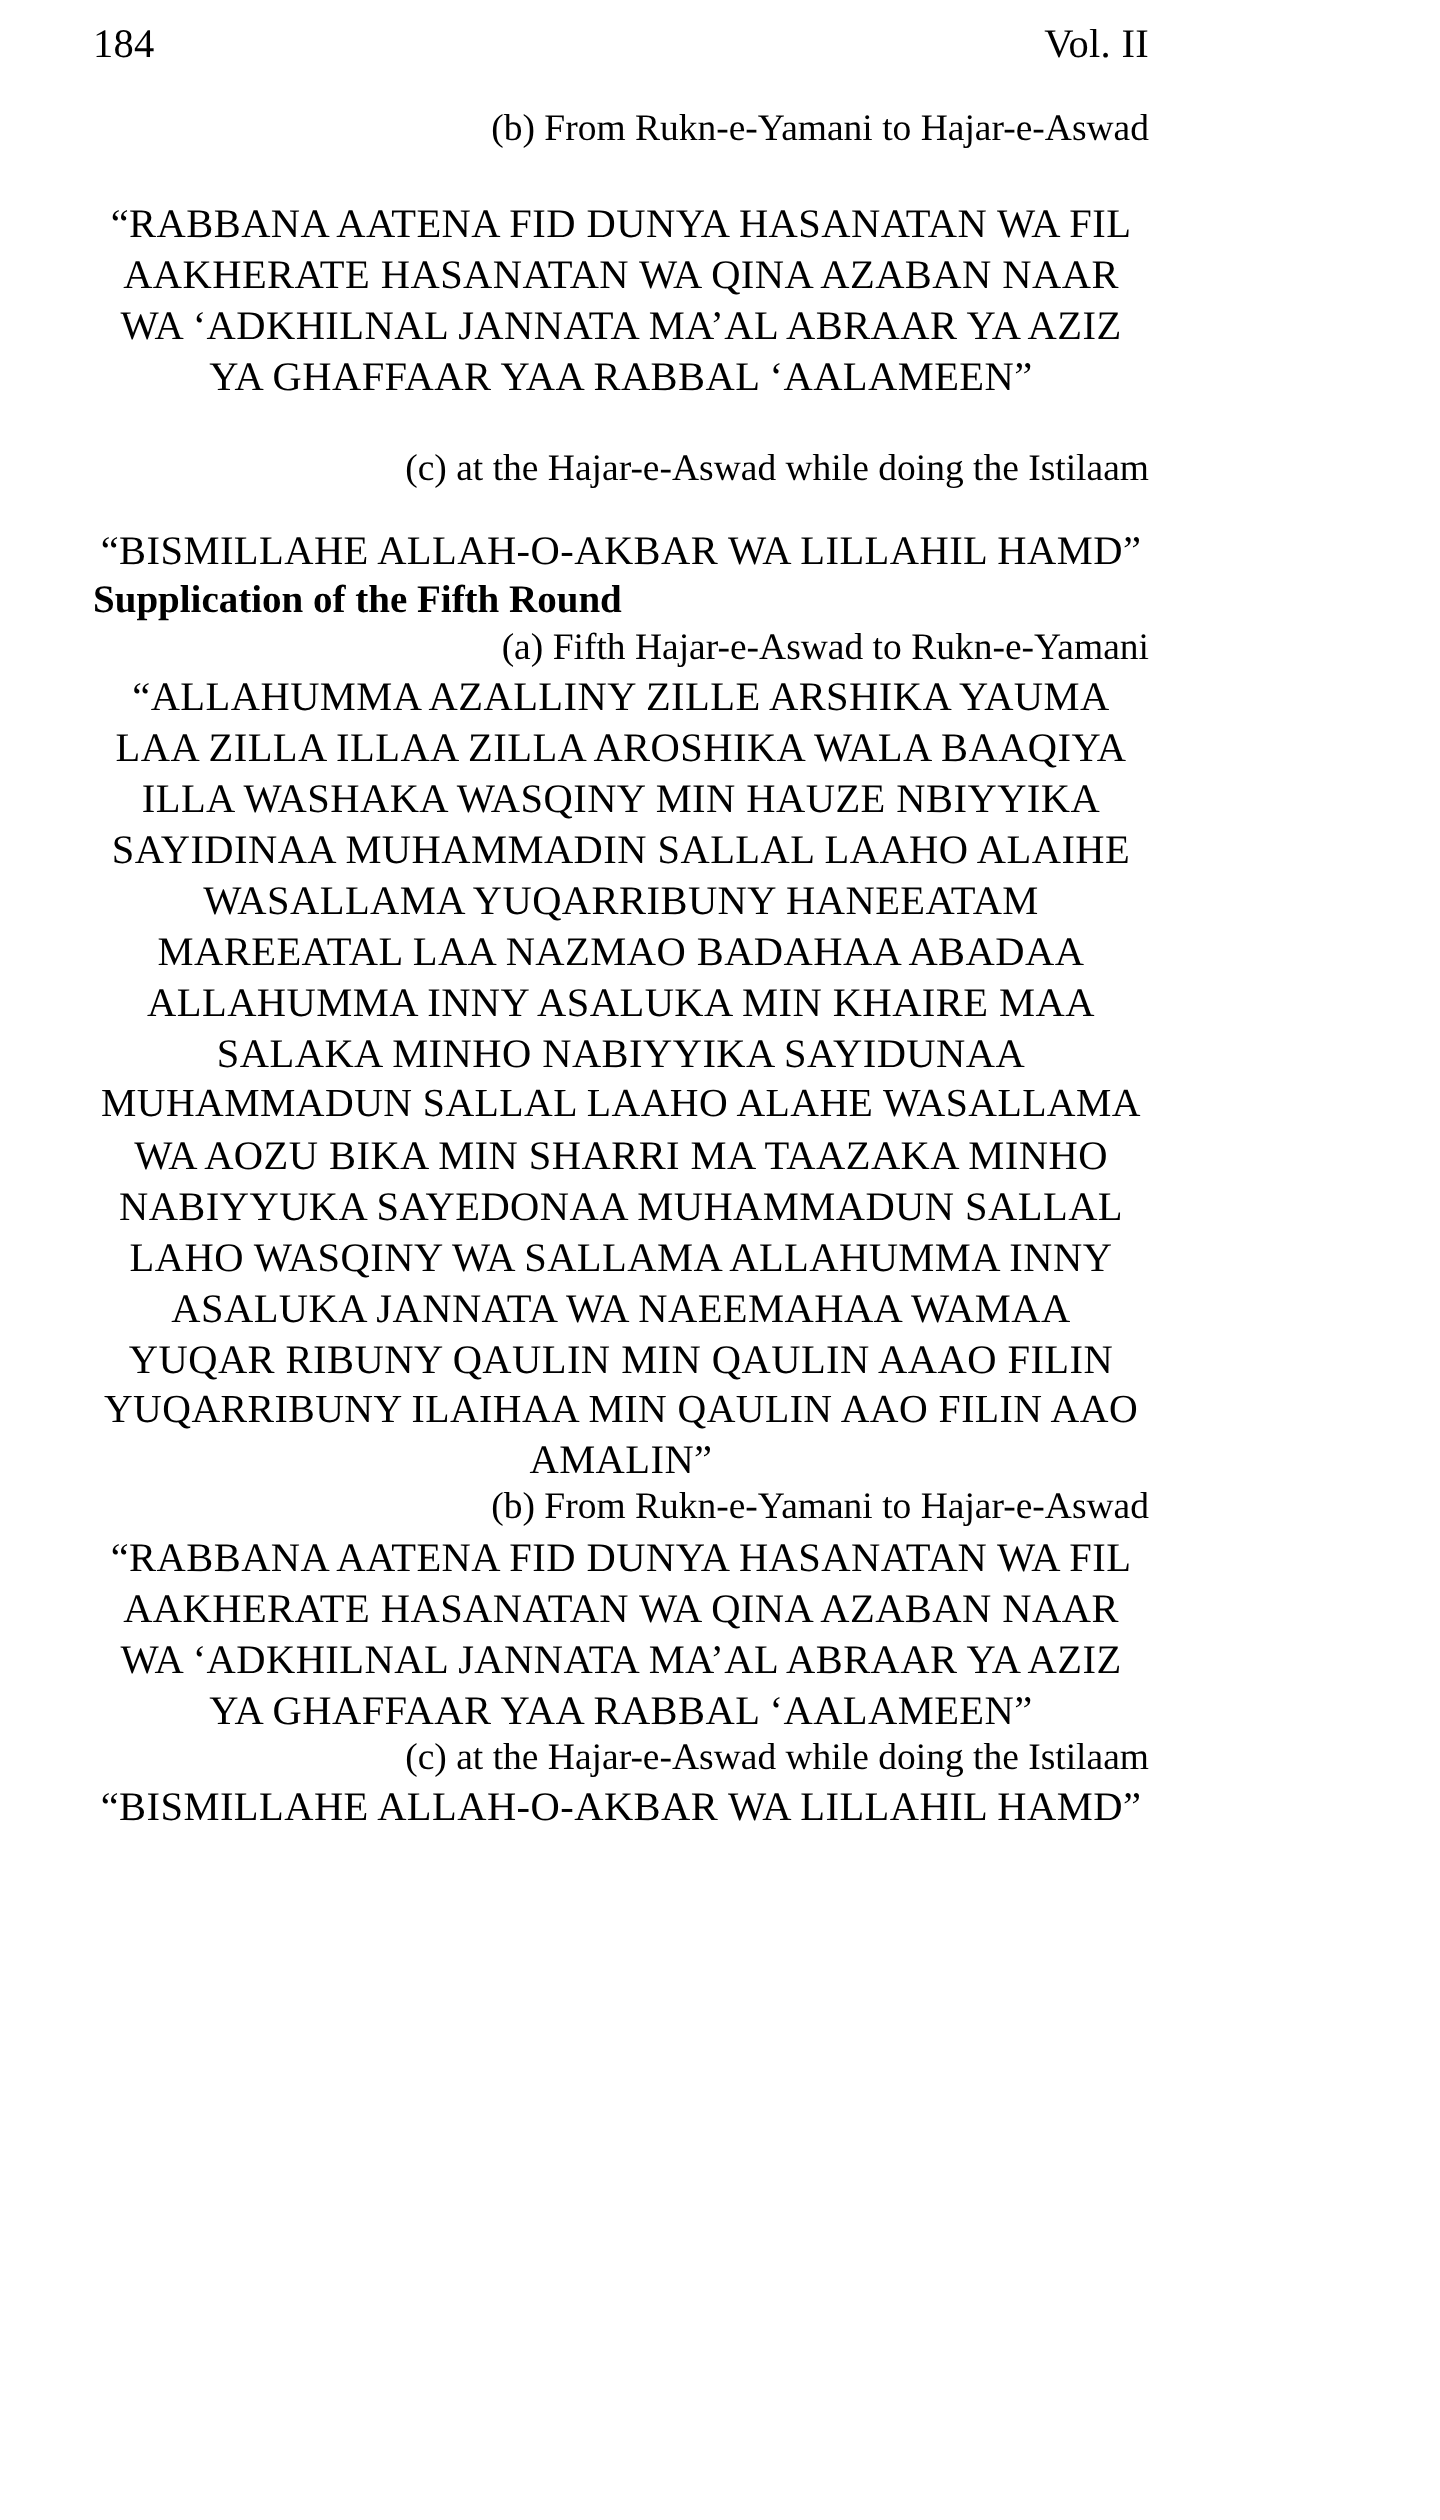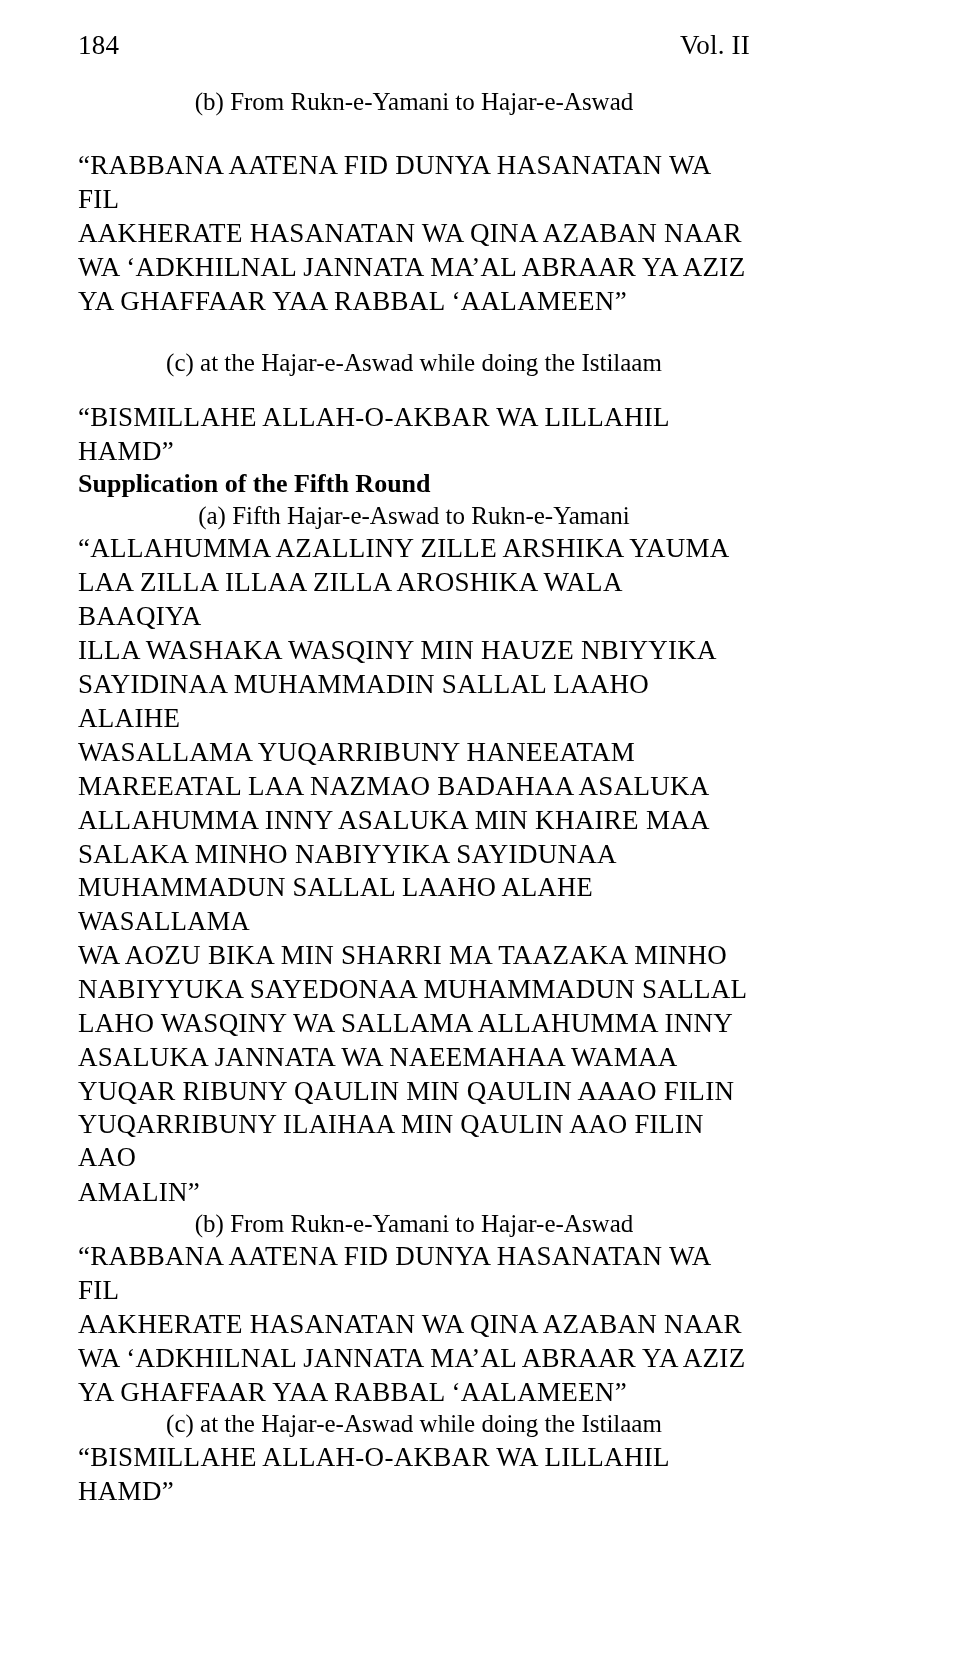--- a/index.html
+++ b/index.html
@@ -12,21 +12,21 @@
     height: 1680px;
     font-family: "Liberation Serif", serif;
     color: #000000;
     -webkit-font-smoothing: antialiased;
   }
   .page {
     position: relative;
     width: 828px;
     height: 1680px;
     box-sizing: border-box;
-    padding: 16px;
+    padding: 0;
     overflow: hidden;
   }
   .content {
     padding: 14px 62px 0 62px;
   }
   
   .header {
     display: flex;
     align-items: baseline;
     justify-content: space-between;
@@ -43,26 +43,27 @@
     padding-right: 20px;
   }
   .header .volume {
     flex: 0 0 auto;
   }
 
   
   .label-line {
     font-size: 25px;
     line-height: 1.22;
-    text-align: center;
+    text-align: right;
     margin: 0;
   }
   .dua {
     font-size: 27px;
     line-height: 1.26;
+    text-align: center;
     margin: 0;
     letter-spacing: 0.3px;
   }
   .dua.wide {
     font-size: 26.5px;
   }
   .section-heading {
     font-size: 26px;
     font-weight: bold;
     text-align: left;
@@ -99,21 +100,21 @@
     </div>
 
     <div class="block">
       <p class="section-heading">Supplication of the Fifth Round</p>
       <p class="label-line">(a) Fifth Hajar-e-Aswad to Rukn-e-Yamani</p>
       <p class="dua">“ALLAHUMMA AZALLINY ZILLE ARSHIKA YAUMA</p>
       <p class="dua">LAA ZILLA ILLAA ZILLA AROSHIKA WALA BAAQIYA</p>
       <p class="dua">ILLA WASHAKA WASQINY MIN HAUZE NBIYYIKA</p>
       <p class="dua">SAYIDINAA MUHAMMADIN SALLAL LAAHO ALAIHE</p>
       <p class="dua">WASALLAMA YUQARRIBUNY HANEEATAM</p>
-      <p class="dua">MAREEATAL LAA NAZMAO BADAHAA ASALUKA</p>
+      <p class="dua">MAREEATAL LAA NAZMAO BADAHAA ABADAA</p>
       <p class="dua">ALLAHUMMA INNY ASALUKA MIN KHAIRE MAA</p>
       <p class="dua">SALAKA MINHO NABIYYIKA SAYIDUNAA</p>
       <p class="dua wide">MUHAMMADUN SALLAL LAAHO ALAHE WASALLAMA</p>
       <p class="dua">WA AOZU BIKA MIN SHARRI MA TAAZAKA MINHO</p>
       <p class="dua">NABIYYUKA SAYEDONAA MUHAMMADUN SALLAL</p>
       <p class="dua">LAHO WASQINY WA SALLAMA ALLAHUMMA INNY</p>
       <p class="dua">ASALUKA JANNATA WA NAEEMAHAA WAMAA</p>
       <p class="dua">YUQAR RIBUNY QAULIN MIN QAULIN AAAO FILIN</p>
       <p class="dua wide">YUQARRIBUNY ILAIHAA MIN QAULIN AAO FILIN AAO</p>
       <p class="dua">AMALIN”</p>

